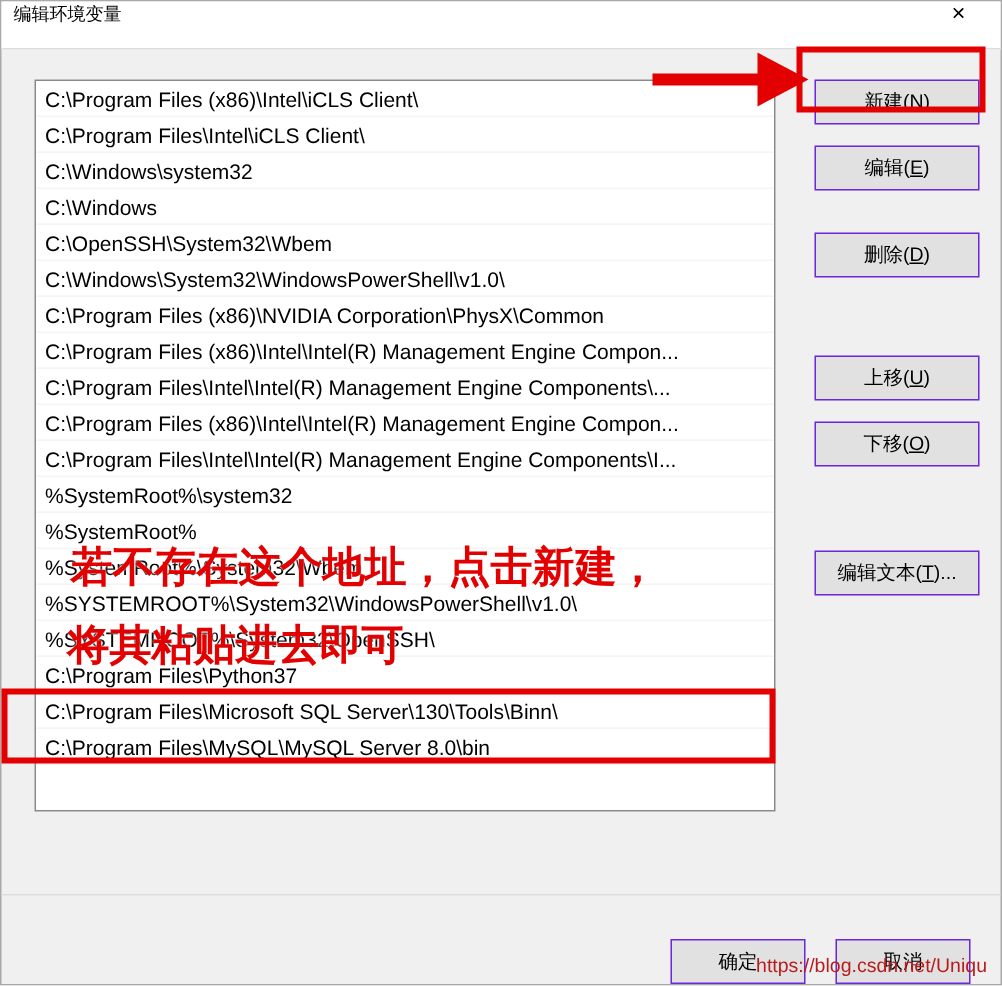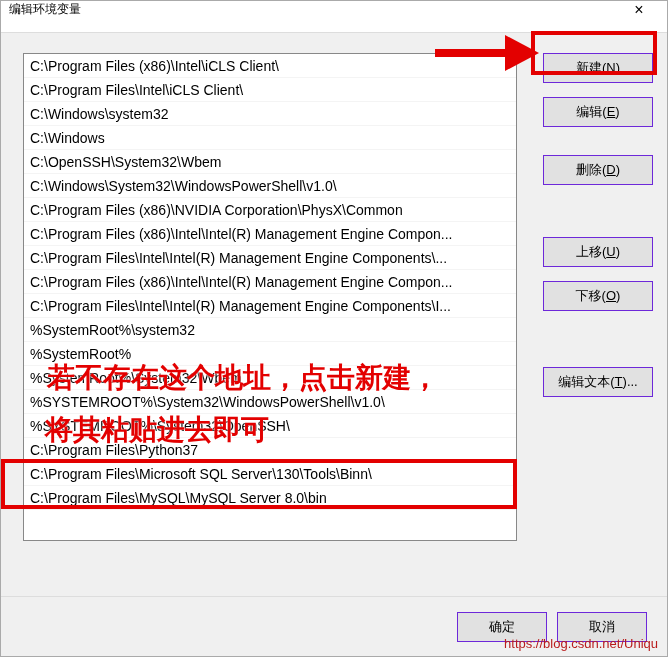--- a/index.html
+++ b/index.html
@@ -77,23 +77,23 @@
     font-family: inherit;
   }
   .btn u { text-decoration: underline; }
   .spacer-s { height: 14px; }
   .spacer-m { height: 52px; }
   .spacer-l { height: 56px; }
   .footer {
     height: 60px;
     display: flex;
     justify-content: flex-end;
-    align-items: center;
-    padding: 12px 20px;
-    gap: 10px;
+    align-items: flex-end;
+    padding: 0 20px;
+    gap: 20px;
     border-top: 1px solid #ddd;
   }
   .footer .btn { width: 90px; }
   
   .ann-box {
     position: absolute;
     border: 4px solid #e30000;
     pointer-events: none;
   }
   .ann-arrow {

